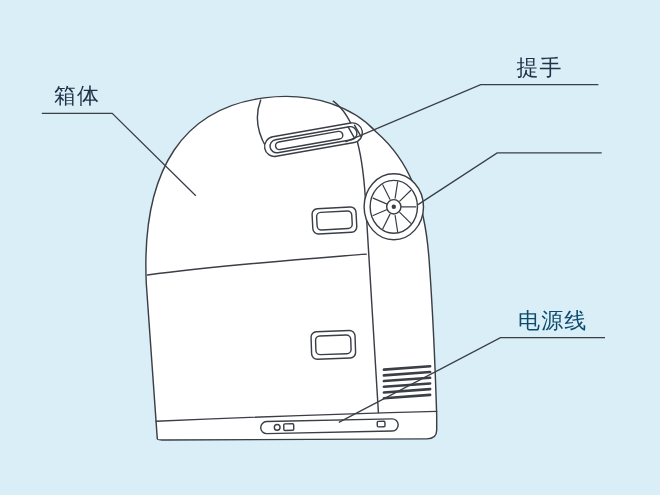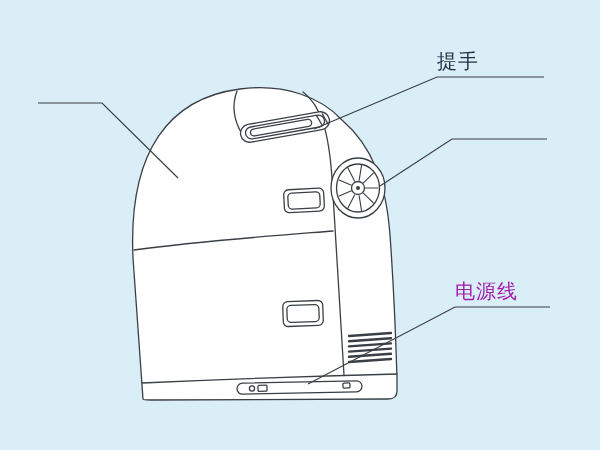--- a/index.html
+++ b/index.html
@@ -10,20 +10,21 @@
     overflow:hidden;
     font-family:"DejaVu Sans","Liberation Sans",sans-serif;
   }
   .scene svg{position:absolute;inset:0;}
   .label{
     position:absolute;
     font-size:20px;
     font-weight:500;
     line-height:1.15;
     color:#223048;
+    text-align:center;
     letter-spacing:1px;
     white-space:nowrap;
   }
   .label-body{left:38px;top:76px;width:64px;}
   .label-handle{left:437px;top:50px;width:107px;}
   .label-air-outlet{left:452px;top:112px;width:95px;}
   .label-power-cord{left:455px;top:280px;width:95px;}
 </style>
 </head>
 <body>
@@ -97,18 +98,19 @@
     </g>
 
     <g stroke="#3a3f46" fill="none" stroke-width="1.2">
       <path d="M38 103 L102 103 L178 178"></path>
       <path d="M544 77 L437 77 L314 129"></path>
       <path d="M547 139 L452 139 L380 186"></path>
       <path d="M550 307 L455 307 L308 384"></path>
     </g>
   </svg>
 
+  <div class="label label-body" style="color: rgb(34, 48, 72);">箱体</div>
 
   <div class="label label-handle" style="color: rgb(34, 48, 72);">提手</div>
 
 
-  <div class="label label-power-cord" style="color: #a21caf;">电源线</div>
+  <div class="label label-power-cord" style="color: #0c4a6e;">电源线</div>
 </div>
 
 </body></html>

